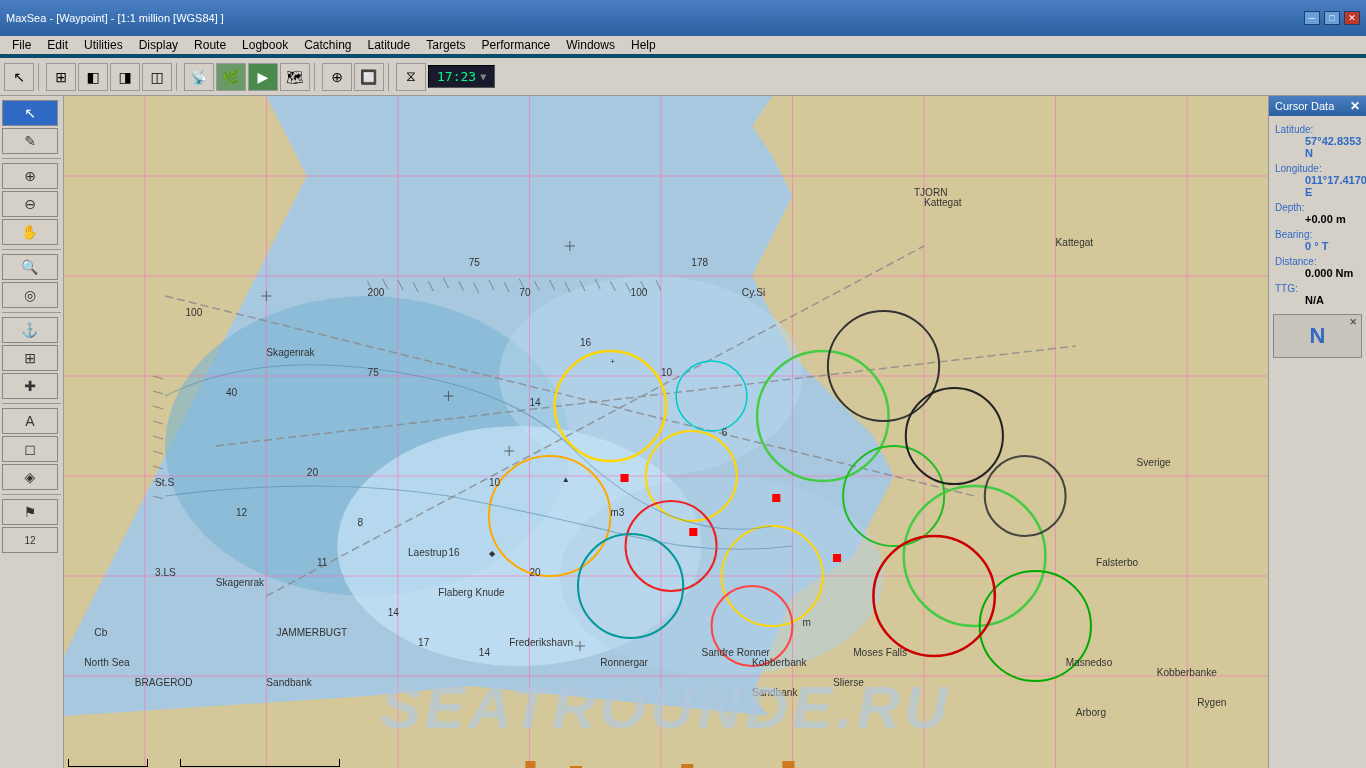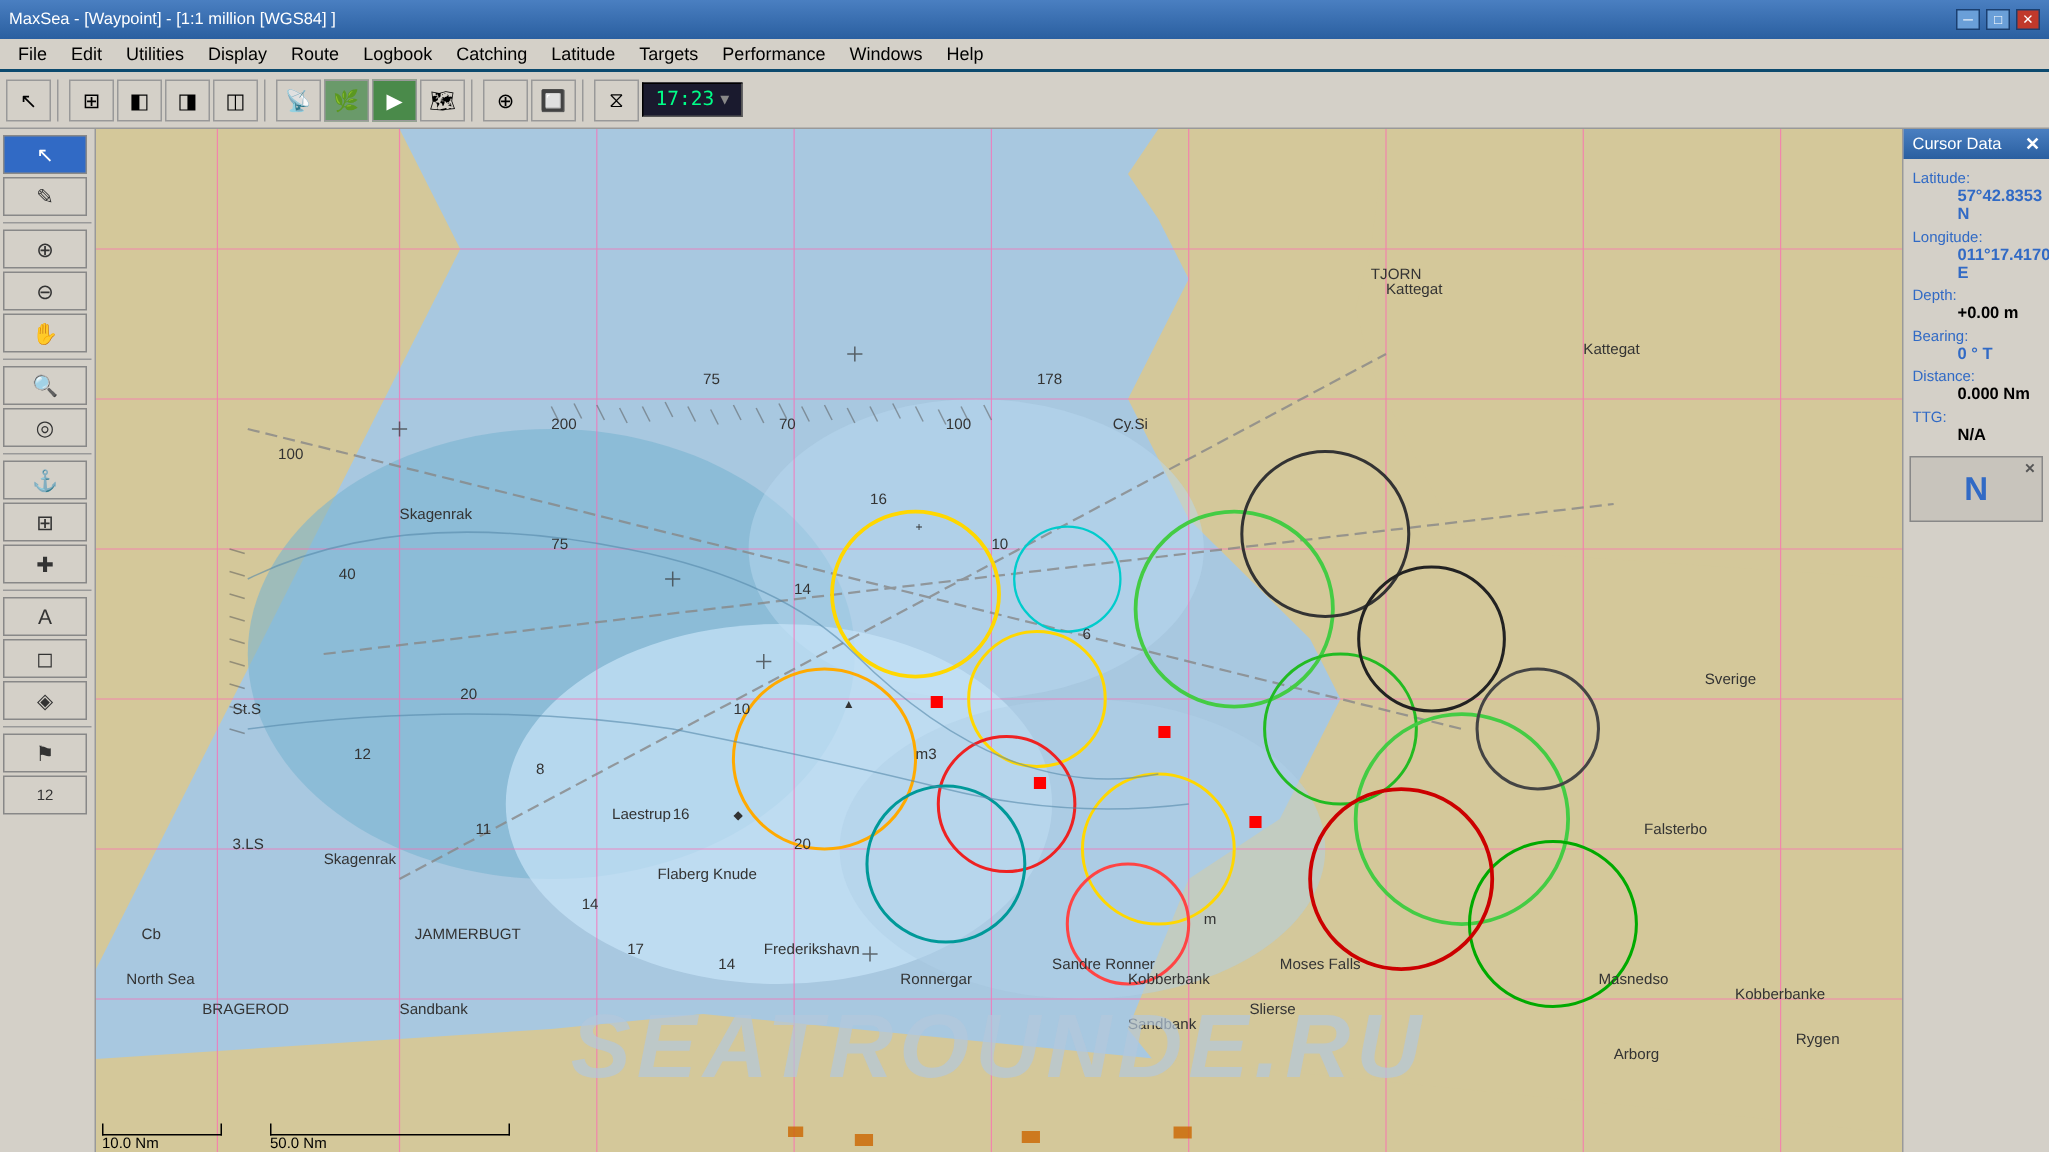--- a/index.html
+++ b/index.html
@@ -1,20 +1,20 @@
 <!DOCTYPE html>
 <html><head>
   <meta charset="utf-8">
   <style>
     * { margin: 0; padding: 0; box-sizing: border-box; }
     body { width: 1366px; height: 768px; overflow: hidden; font-family: 'Arial', sans-serif; font-size: 12px; background: #c8d8e8; }
 
     
     #titlebar {
-      height: 26px;
+      height: 36px;
       background: linear-gradient(to bottom, #4a7fc1, #2a5fa0);
       display: flex;
       align-items: center;
       padding: 0 6px;
       color: white;
       font-size: 11px;
       user-select: none;
     }
     #titlebar .title { flex: 1; }
     #titlebar .win-controls { display: flex; gap: 4px; }
@@ -26,21 +26,21 @@
       font-size: 9px;
       display: flex; align-items: center; justify-content: center;
       cursor: pointer;
     }
     #titlebar .win-btn.close { background: #c0392b; }
 
     
     #menubar {
       height: 22px;
       background: #d4d0c8;
-      border-bottom: 2px solid #0c4a6e;
+      border-bottom: 4px solid #0c4a6e;
       display: flex;
       align-items: center;
       padding: 0 4px;
       font-size: 12px;
       color: #000;
     }
     .menu-item {
       padding: 2px 8px;
       cursor: pointer;
       white-space: nowrap;

